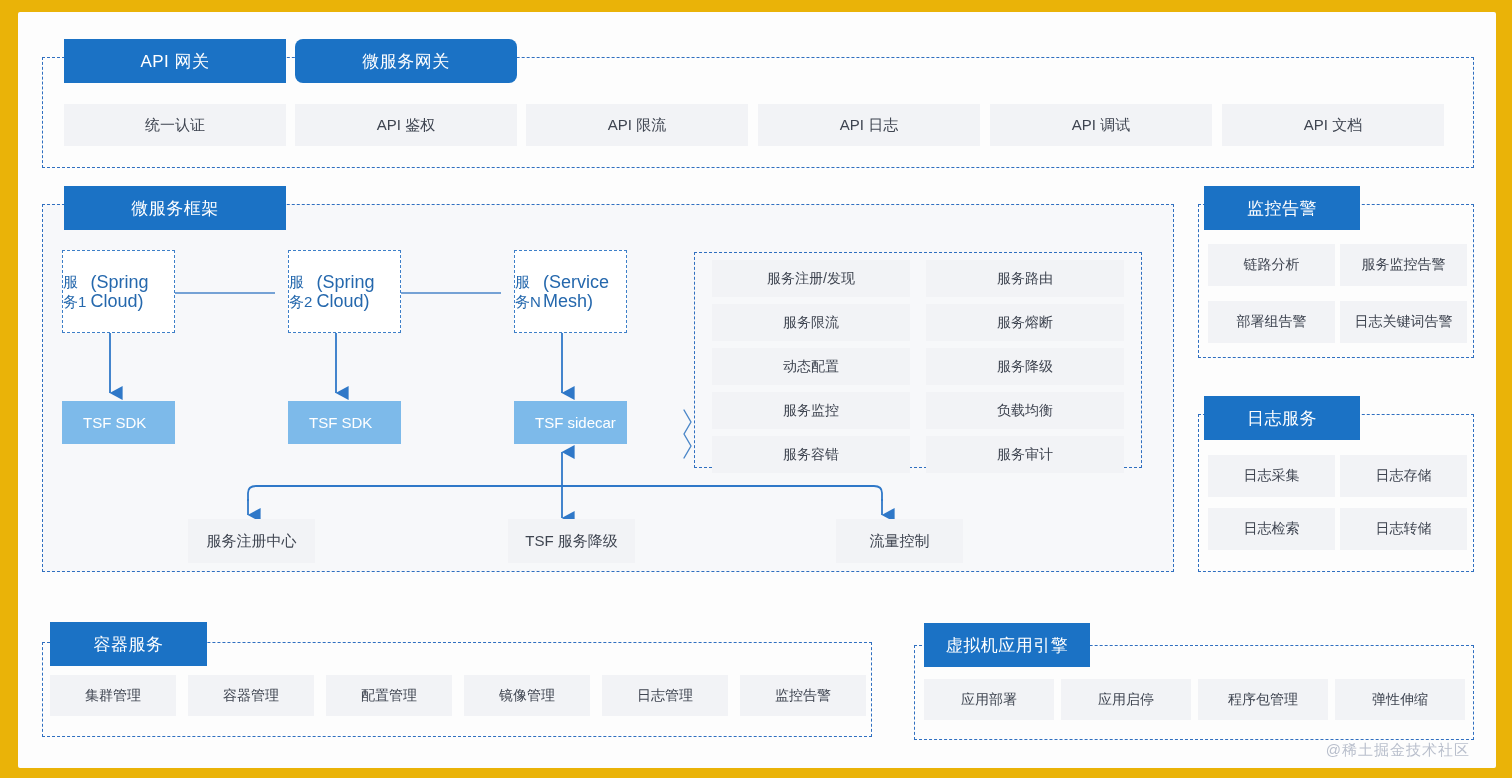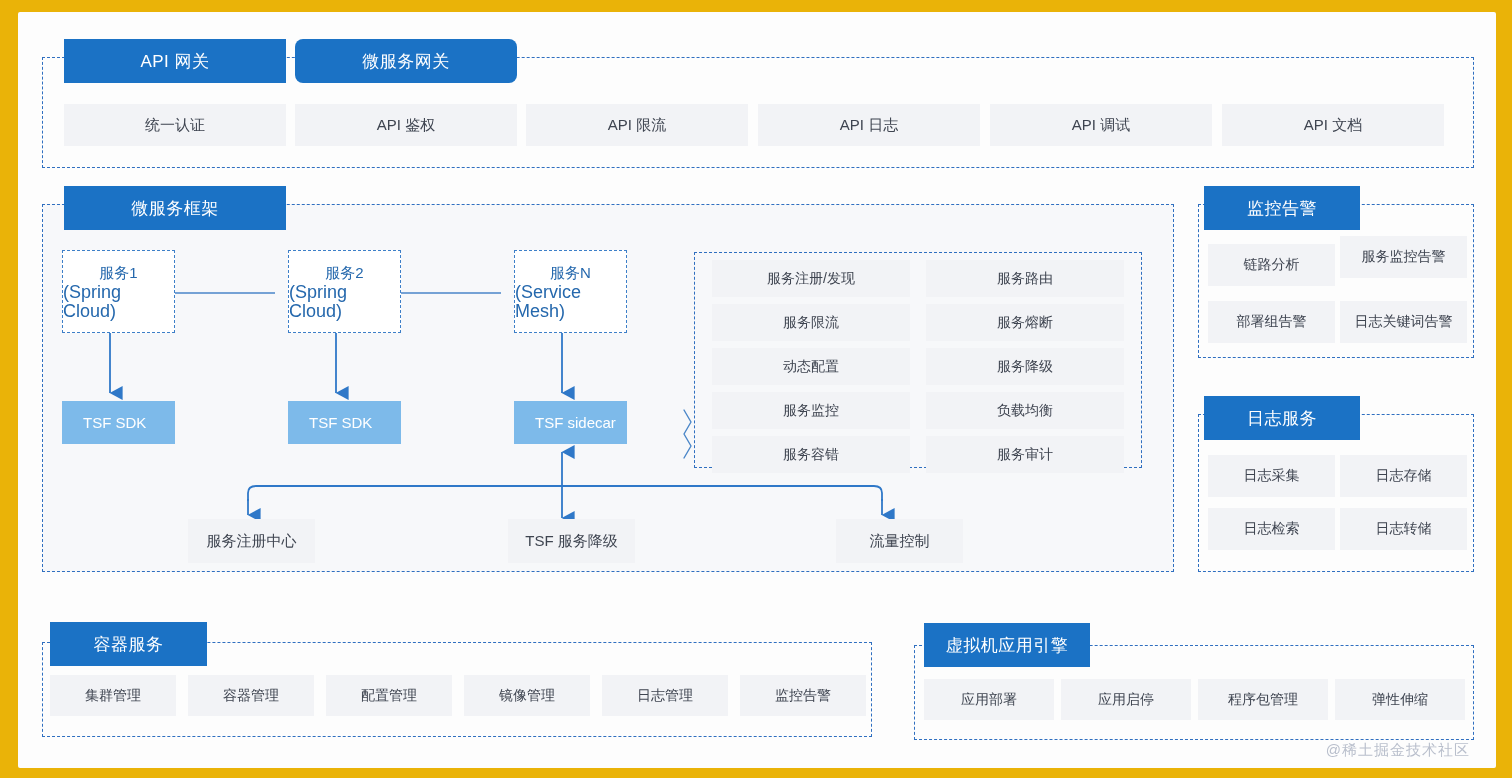--- a/index.html
+++ b/index.html
@@ -57,23 +57,22 @@
     z-index: 4;
   }
   .chip.sm { font-size: 14px; }
 
   
   .svcbox {
     position: absolute;
     background: #ffffff;
     border: 1.5px dashed #3d7fc8;
     display: flex;
-    flex-direction: column;
+    flex-direction: row;
     align-items: center;
-    justify-content: center;
     color: #2568ad;
     z-index: 5;
   }
   .svcbox .l1 { font-size: 15px; line-height: 20px; }
   .svcbox .l2 { font-size: 18px; line-height: 19px; }
 
   
   .sdkbox {
     position: absolute;
     background: #7dbaea;
@@ -243,21 +242,21 @@
 
     <div class="panel" style="left:1180px; top:192px; width:276px; height:154px;"></div>
 
     <div class="tab" style="left:1186px; top:174px; width:156px; height:44px;">
       <span>监控告警</span>
     </div>
 
     <div class="chip sm" style="left:1190px; top:232px; width:127px; height:42px;">
       <span>链路分析</span>
     </div>
-    <div class="chip sm" style="left:1322px; top:224px; width:127px; height:42px;">
+    <div class="chip sm" style="left:1322px; top:232px; width:127px; height:42px;">
       <span>服务监控告警</span>
     </div>
     <div class="chip sm" style="left:1190px; top:289px; width:127px; height:42px;">
       <span>部署组告警</span>
     </div>
     <div class="chip sm" style="left:1322px; top:289px; width:127px; height:42px;">
       <span>日志关键词告警</span>
     </div>
 
     <div class="panel" style="left:1180px; top:402px; width:276px; height:158px;"></div>

